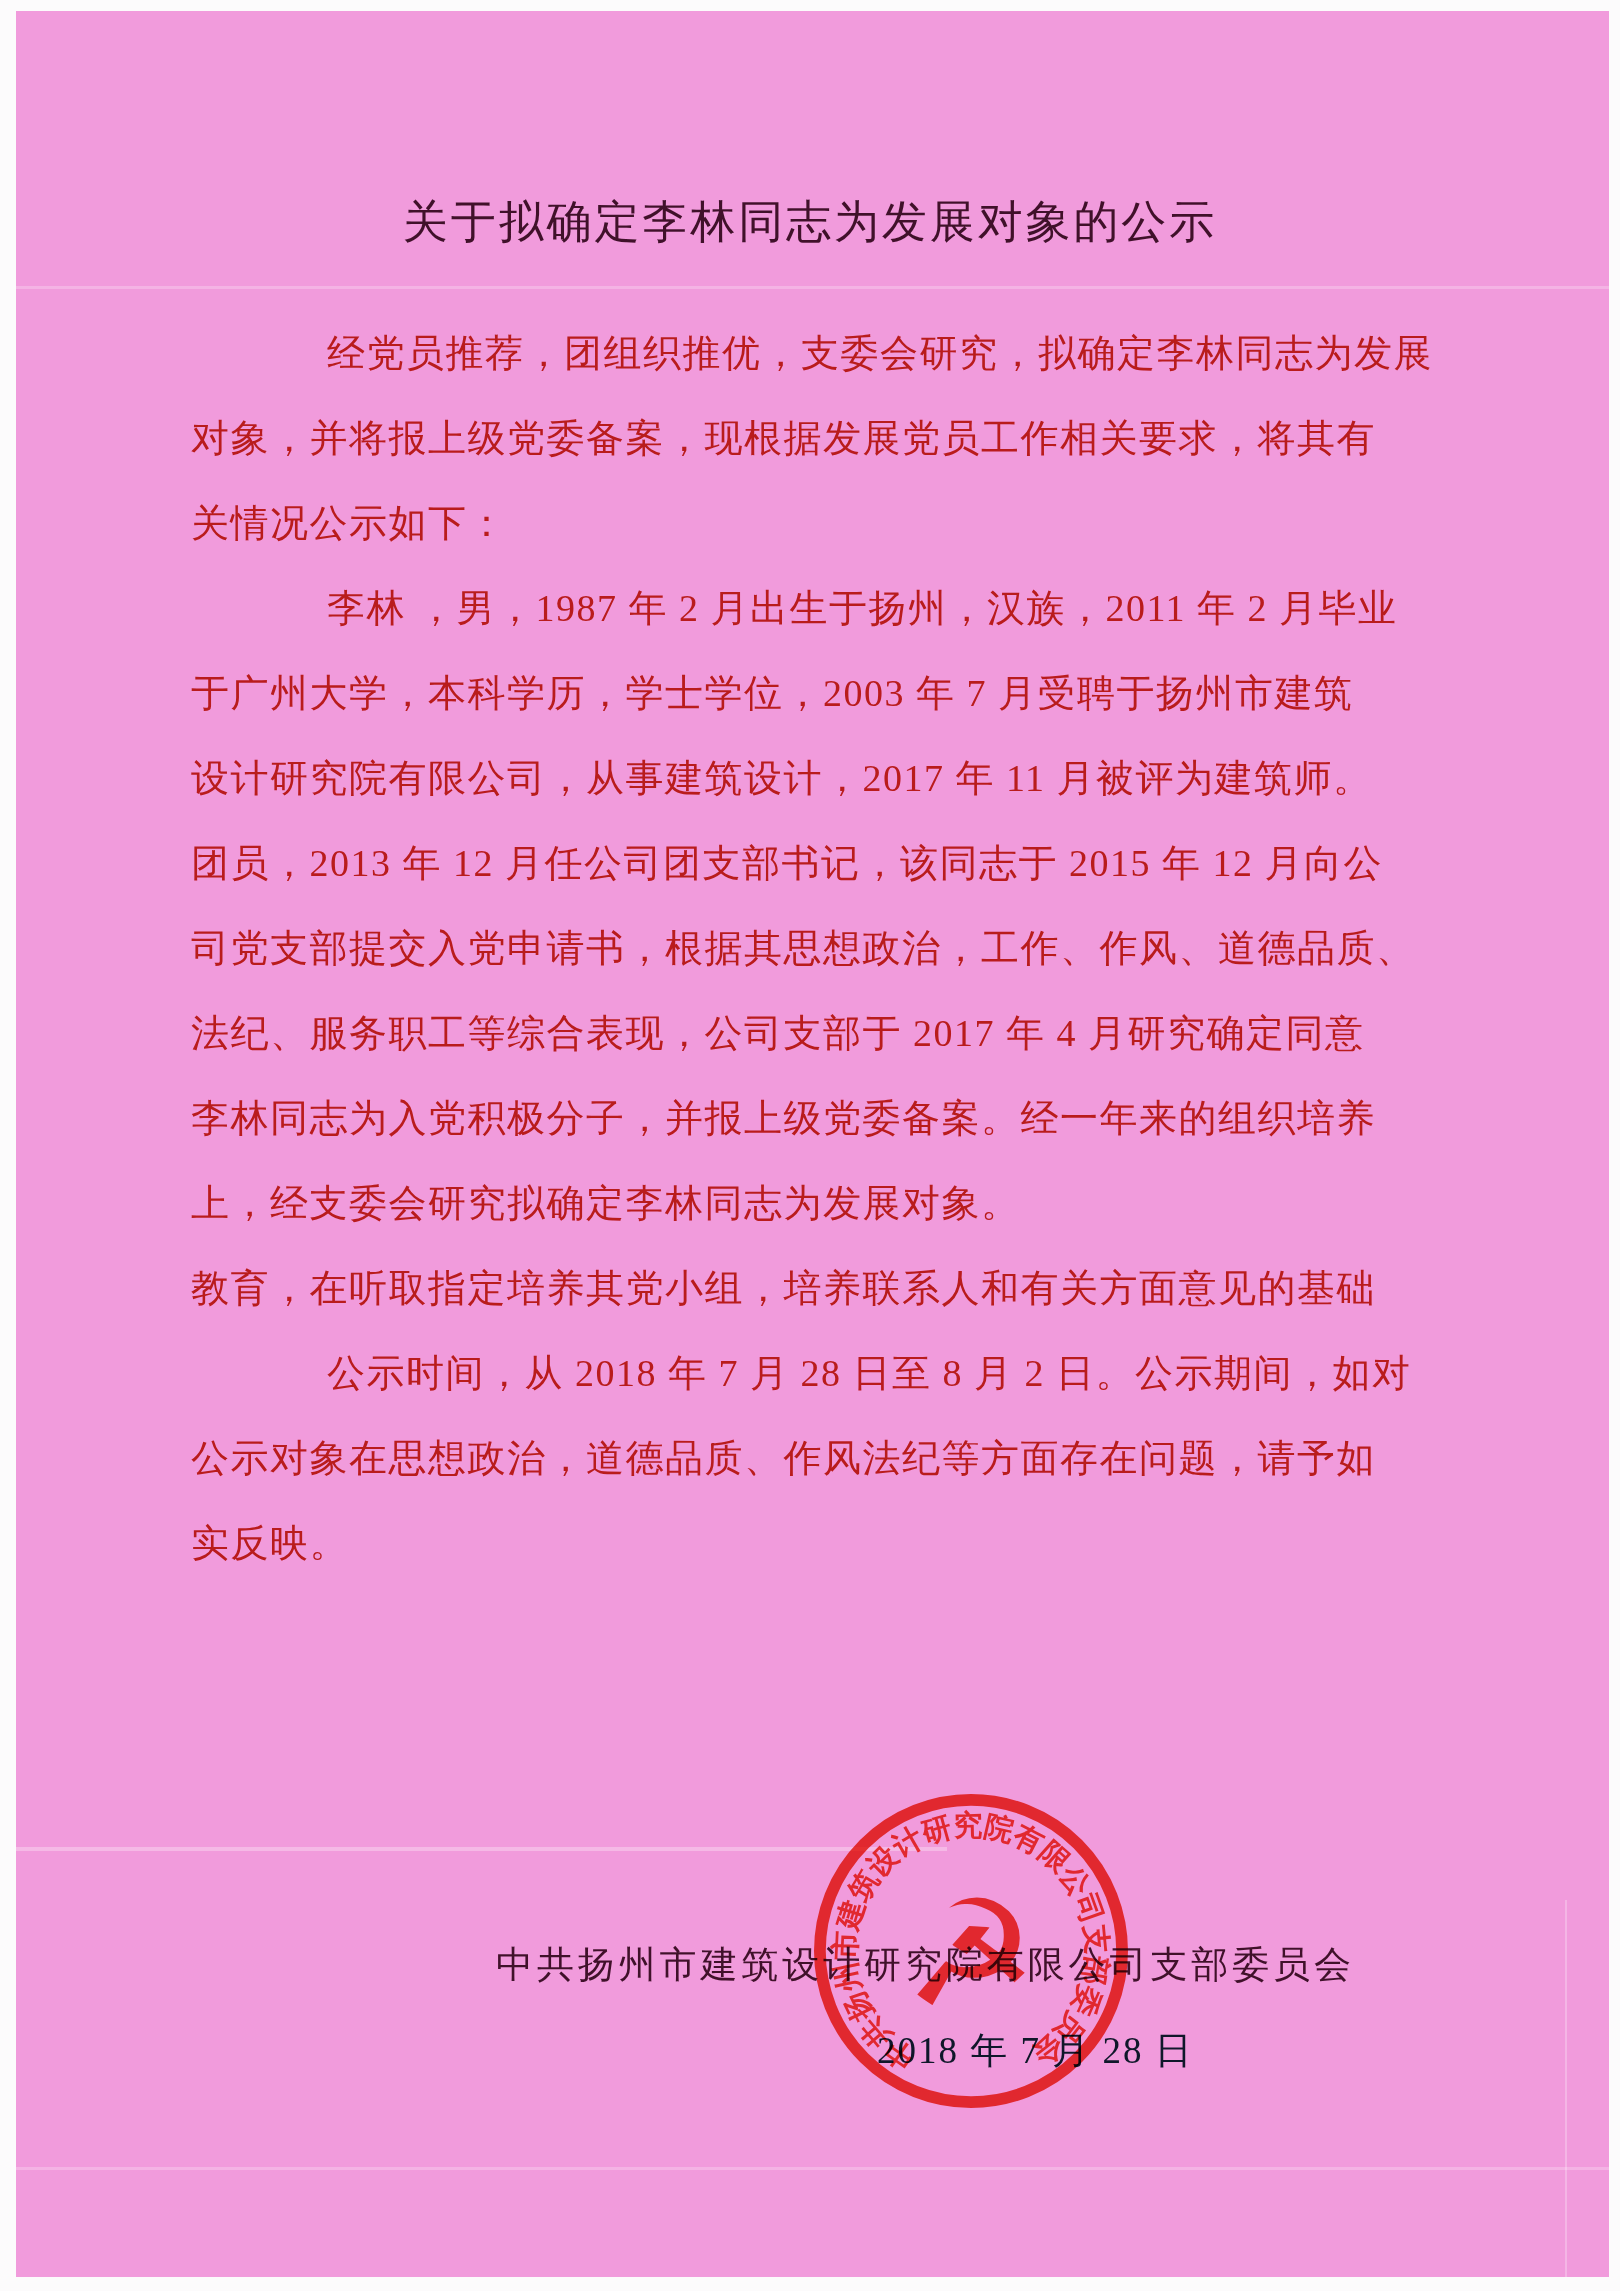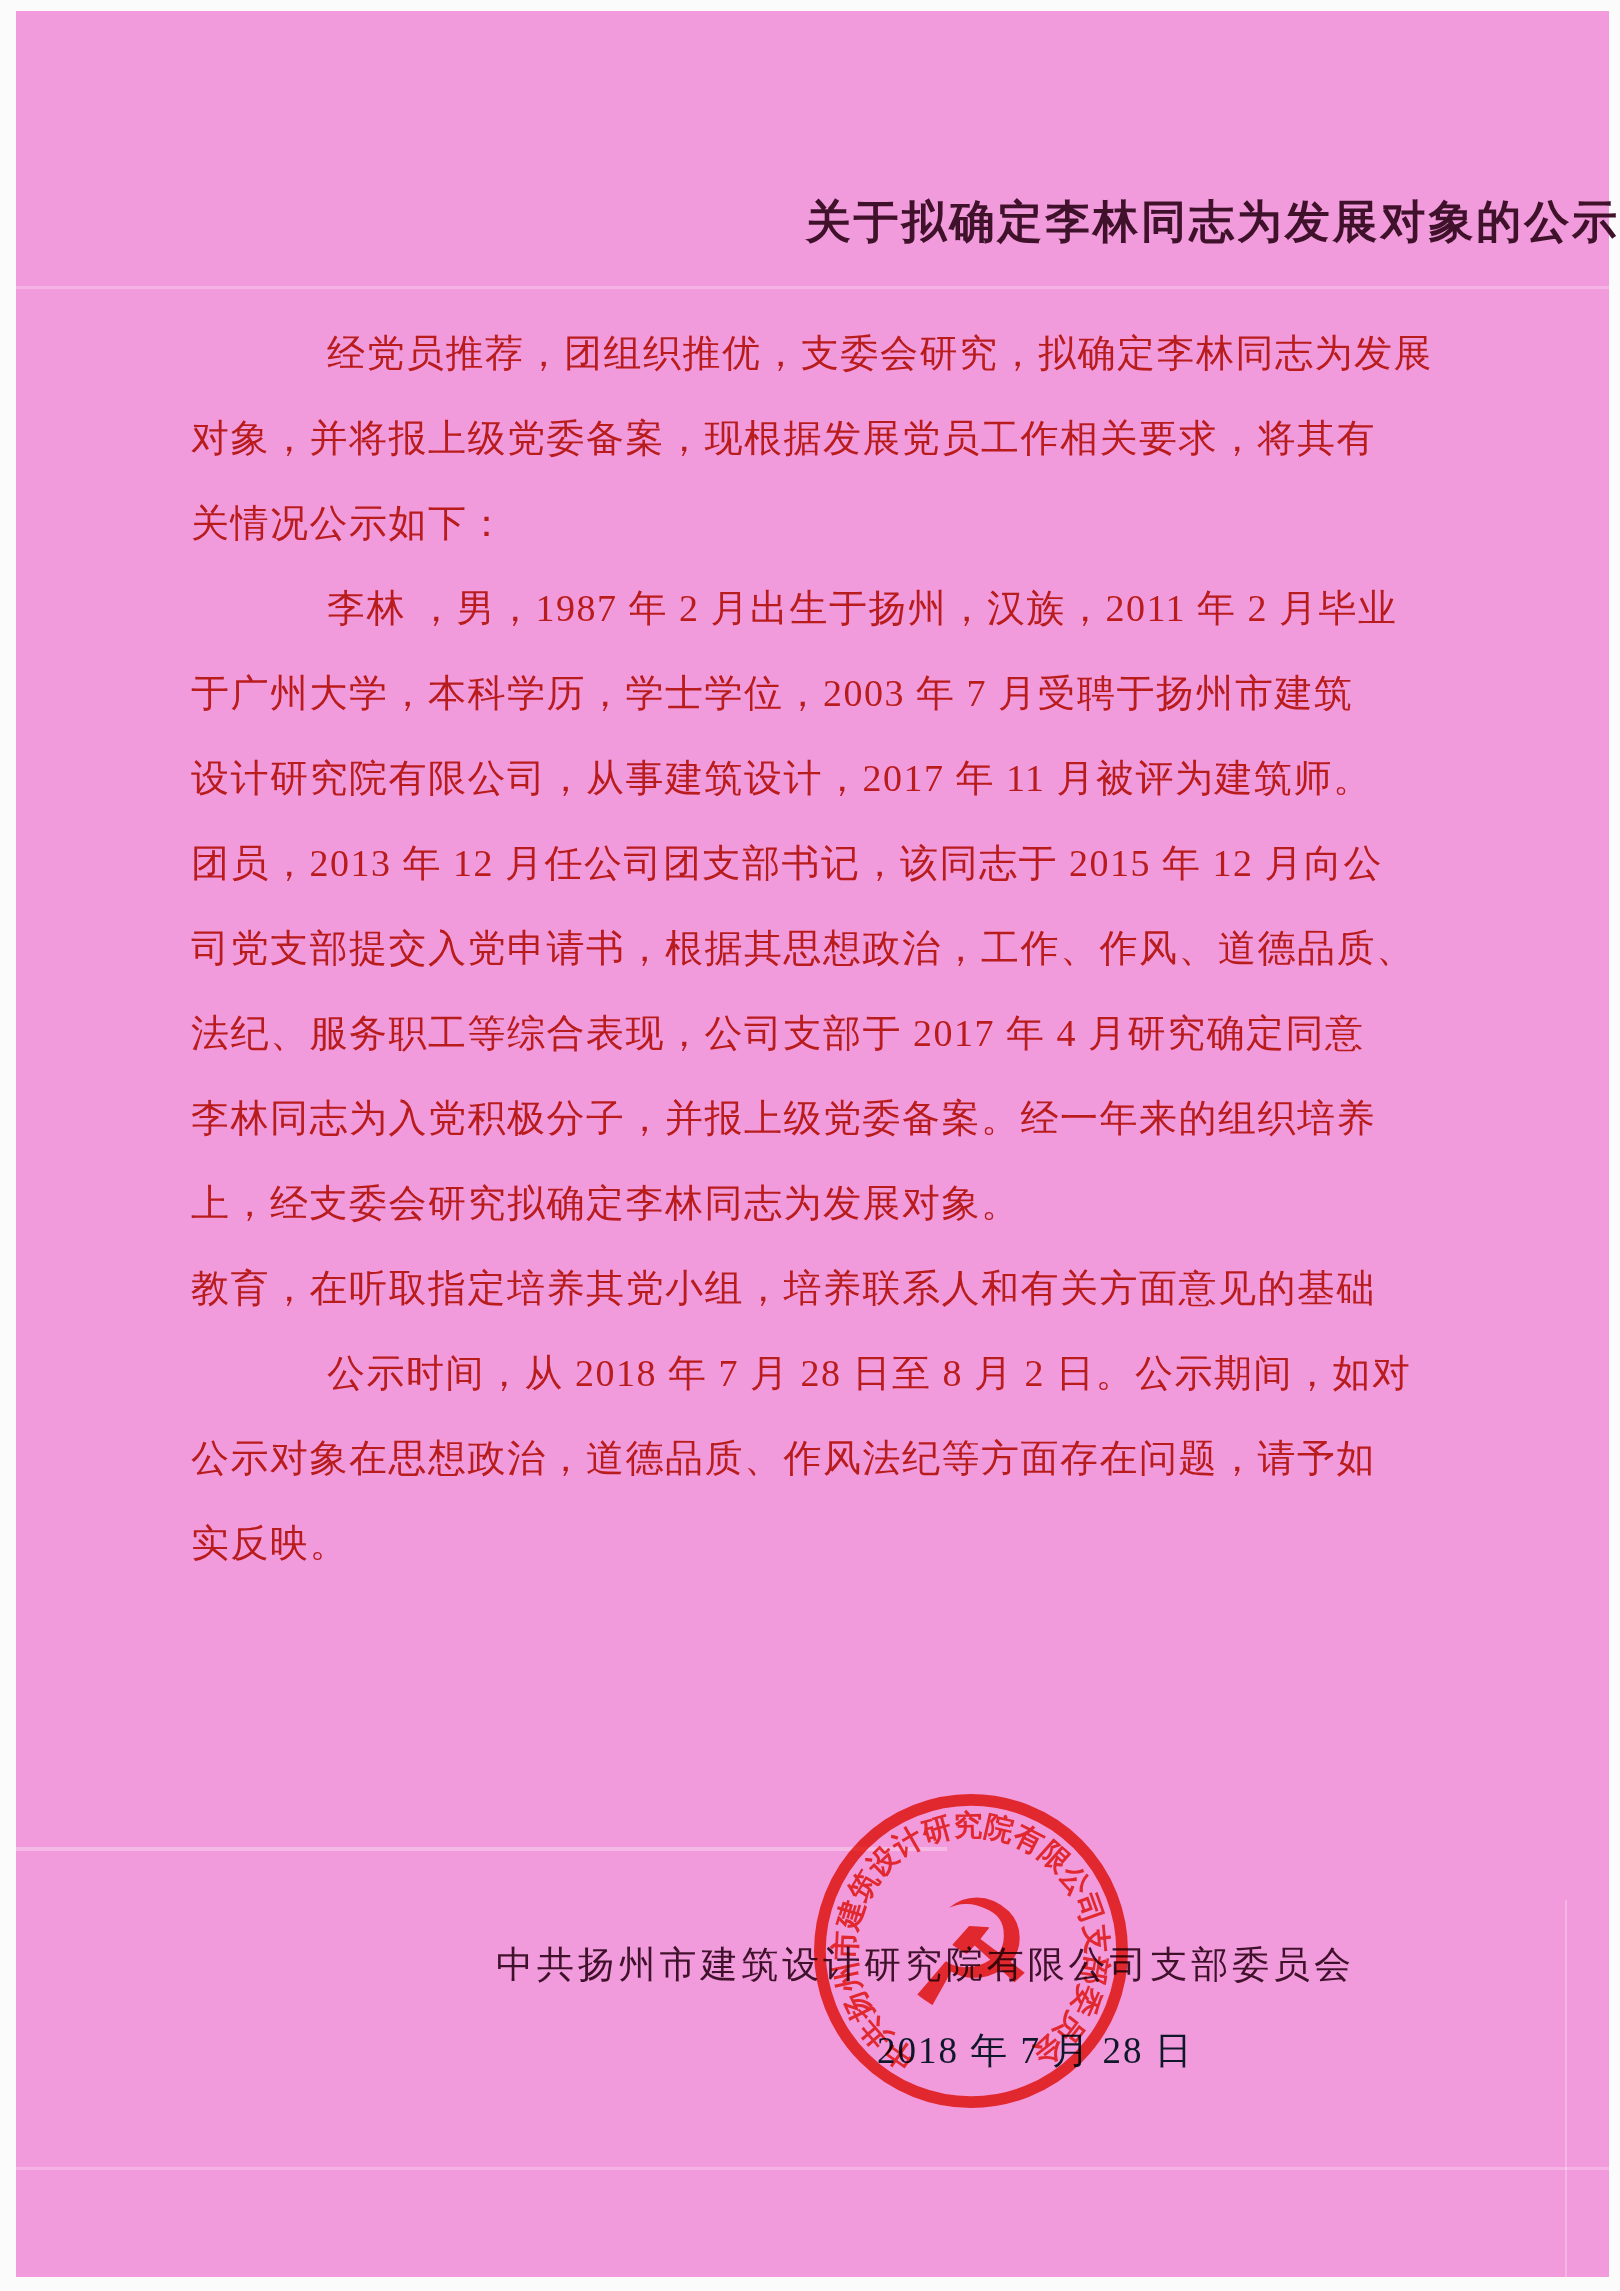--- a/index.html
+++ b/index.html
@@ -14,21 +14,21 @@
   }
   
   .band { position:absolute; background:rgba(255,255,255,.24); }
   .band-1 { left:15.7px; top:286px;  width:1593px; height:2.9px; }
   .band-2 { left:15.7px; top:1847px; width:931px;  height:3.9px; background:rgba(255,255,255,.30); }
   .band-3 { left:15.7px; top:2167px; width:1593px; height:2.9px; }
   .band-4 { left:1565px; top:1900px; width:2px; height:377px; background:rgba(255,255,255,.26); }
 
   .title {
     position:absolute; left:0; right:0; top:187px; margin:0;
-    text-align:right; font-size:45px; font-weight:700; letter-spacing:2.9px;
+    text-align:center; font-size:45px; font-weight:400; letter-spacing:2.9px;
     line-height:71px; color:#40112a;
   }
   .lines {
     position:absolute; left:191px; top:311px; width:1245px;
     font-size:38px; letter-spacing:1.5px; color:#b91c1c;
   }
   .line { height:85px; line-height:85px; white-space:nowrap; }
   .indent  { padding-left:136px; }
   .indent2 { padding-left:344px; }
 

